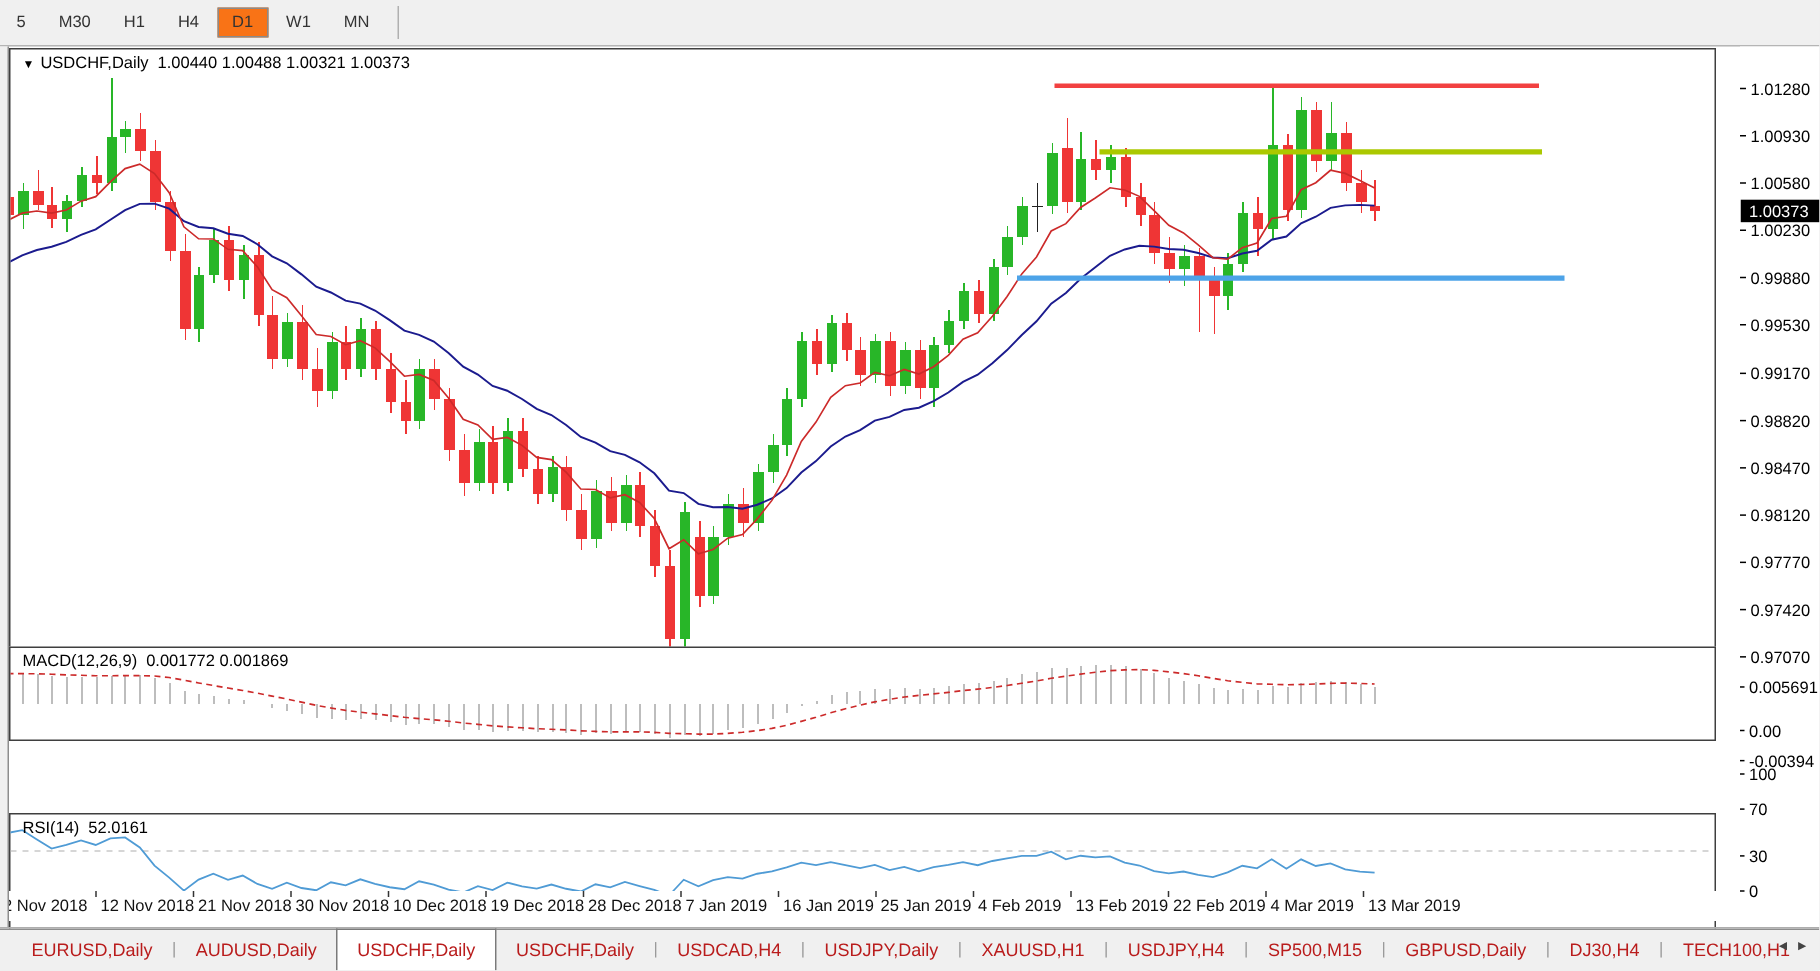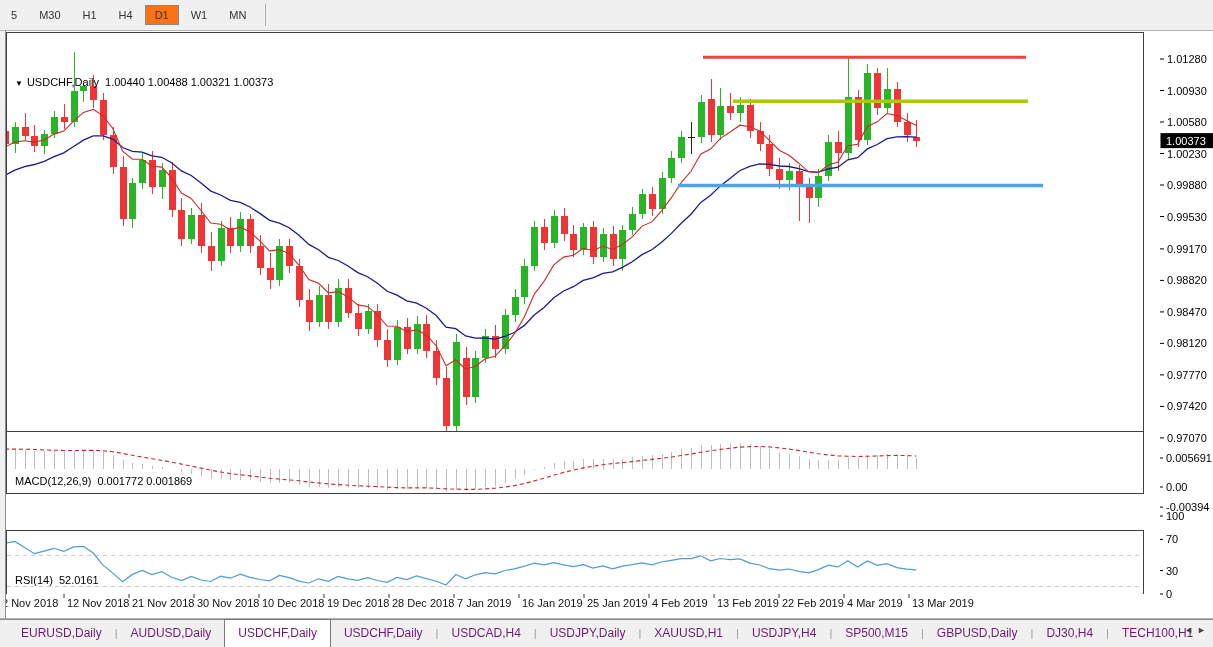--- a/index.html
+++ b/index.html
@@ -10,34 +10,34 @@
     border-bottom:1px solid #b5b5b5;display:flex;align-items:center;}
   .tf{font-size:11px;color:#333;padding:3px 9px;margin:0 1px;border:1px solid transparent;cursor:default;}
   .tf.active{background:#f97316;border:1px solid #8a8a8a;}
   .tb-sep{width:1px;height:22px;background:#b0b0b0;margin-left:8px;}
   
   #left-frame{position:absolute;left:0;top:31px;width:5px;height:587px;background:#f0f0f0;border-right:1px solid #8d8d8d;}
   
   .panel{position:absolute;left:6px;width:1136px;background:#fff;border:1px solid #3f3f3f;}
   #panel-main{top:32px;height:413px;}
   #panel-macd{top:431px;height:61px;}
-  #panel-rsi{top:530px;height:82px;}
+  #panel-rsi{top:542px;height:82px;}
   .panel svg{position:absolute;left:0;top:0;}
-  .panel-label{position:absolute;left:8px;top:3px;font-size:11px;color:#000;white-space:nowrap;z-index:5;margin-top:40px;}
+  .panel-label{position:absolute;left:8px;top:3px;font-size:11px;color:#000;white-space:nowrap;z-index:5;}
   .panel-label .arrow{font-size:8px;margin-right:4px;}
   .panel-label span{margin-right:6px;}
   
   #axis-col{position:absolute;left:1160px;top:31px;width:69px;height:587px;background:#fff;}
   
   #date-strip{position:absolute;left:6px;top:594px;width:1138px;height:20px;background:#fff;}
   #bottom-line{position:absolute;left:0;top:618px;width:1213px;height:1px;background:#aeaeae;}
   
   #tabbar{position:absolute;left:0;top:619px;width:1213px;height:28px;background:#f0f0f0;
     border-top:1px solid #8d8d8d;display:flex;align-items:stretch;padding-left:8px;box-sizing:border-box;}
-  .tab{font-size:12px;color:#701a75;padding:6px 13px 0 13px;cursor:default;white-space:nowrap;text-align:center;}
+  .tab{font-size:12px;color:#b91c1c;padding:6px 13px 0 13px;cursor:default;white-space:nowrap;text-align:center;}
   .tab.active{background:#fff;border:1px solid #7a7a7a;border-bottom:none;margin-top:-1px;padding-top:6px;}
   .tab-sep{color:#9a9a9a;font-size:11px;padding-top:7px;}
   #tab-arrows{position:absolute;right:3px;top:625px;font-size:9px;color:#444;letter-spacing:4px;}
   #tab-arrows span{cursor:default;}
   text{font-family:"Liberation Sans",sans-serif;}
 </style>
 </head>
 <body>
 
 <div id="screen">

